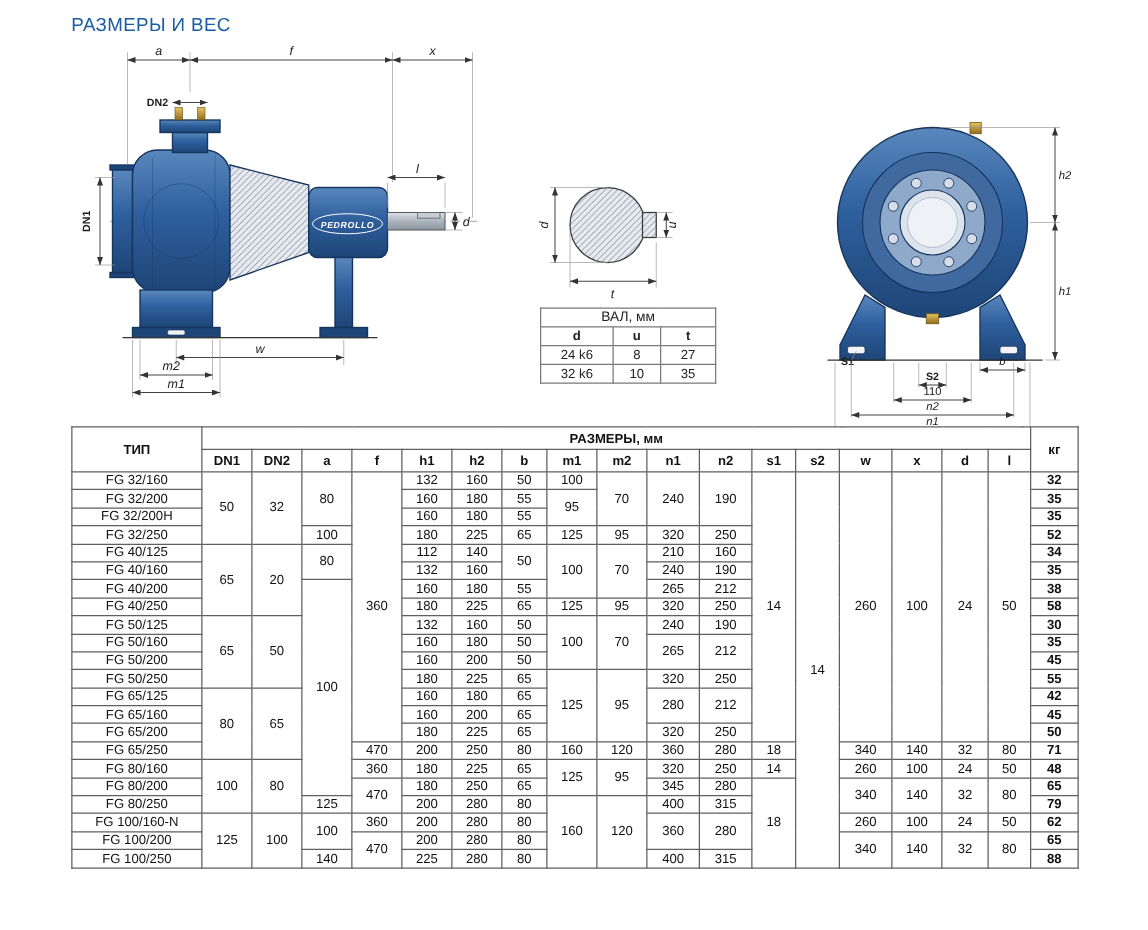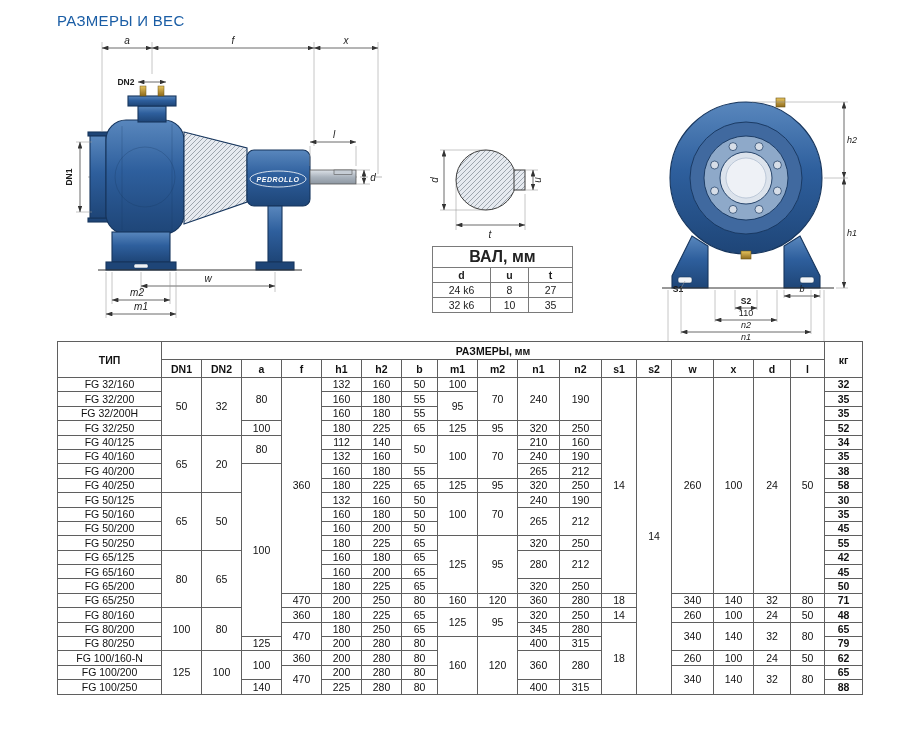--- a/index.html
+++ b/index.html
@@ -19,21 +19,21 @@
   .out{stroke:#16355d;stroke-width:1.1;}
   .lbl{font-family:"Liberation Sans",sans-serif;font-style:italic;font-size:10px;fill:#1c1c1c;text-anchor:middle;}
   .lbl9{font-family:"Liberation Sans",sans-serif;font-style:italic;font-size:9px;fill:#1c1c1c;text-anchor:middle;}
   .lblb{font-family:"Liberation Sans",sans-serif;font-weight:bold;font-size:8.5px;fill:#1c1c1c;text-anchor:middle;}
   .lbln{font-family:"Liberation Sans",sans-serif;font-size:9px;fill:#1c1c1c;text-anchor:middle;}
   .brand{font-family:"Liberation Sans",sans-serif;font-weight:bold;font-style:italic;font-size:7px;fill:#ffffff;text-anchor:middle;letter-spacing:.5px;}
 
   
   .shaft-table{position:absolute;left:432px;top:246px;border-collapse:collapse;background:#fff;}
   .shaft-table th,.shaft-table td{border:1px solid #7a7a7a;font-size:10.5px;color:#222;text-align:center;height:15px;padding:1px 4px;}
-  .shaft-table .st-title{font-weight:bold;font-size:16px;}
+  .shaft-table .st-title{font-weight:normal;font-size:11px;}
   .st-c1{width:58px;} .st-c2{width:38px;} .st-c3{width:44px;}
 
   
   .dims{position:absolute;left:57px;top:341px;border-collapse:collapse;table-layout:fixed;border:1px solid #c2410c;}
   .dims th,.dims td{border:1px solid #5f5f5f;font-size:10.5px;color:#111;text-align:center;padding:0 1px;vertical-align:middle;}
   .dims thead th{height:18px;background:#fff;}
   .h-type{text-align:left;padding-left:5px;font-size:11px;}
   .h-group{font-size:11px;}
   .h-kg{font-size:11px;margin-left:34px;}
   .dims tbody td{height:14.4px;line-height:1;}

